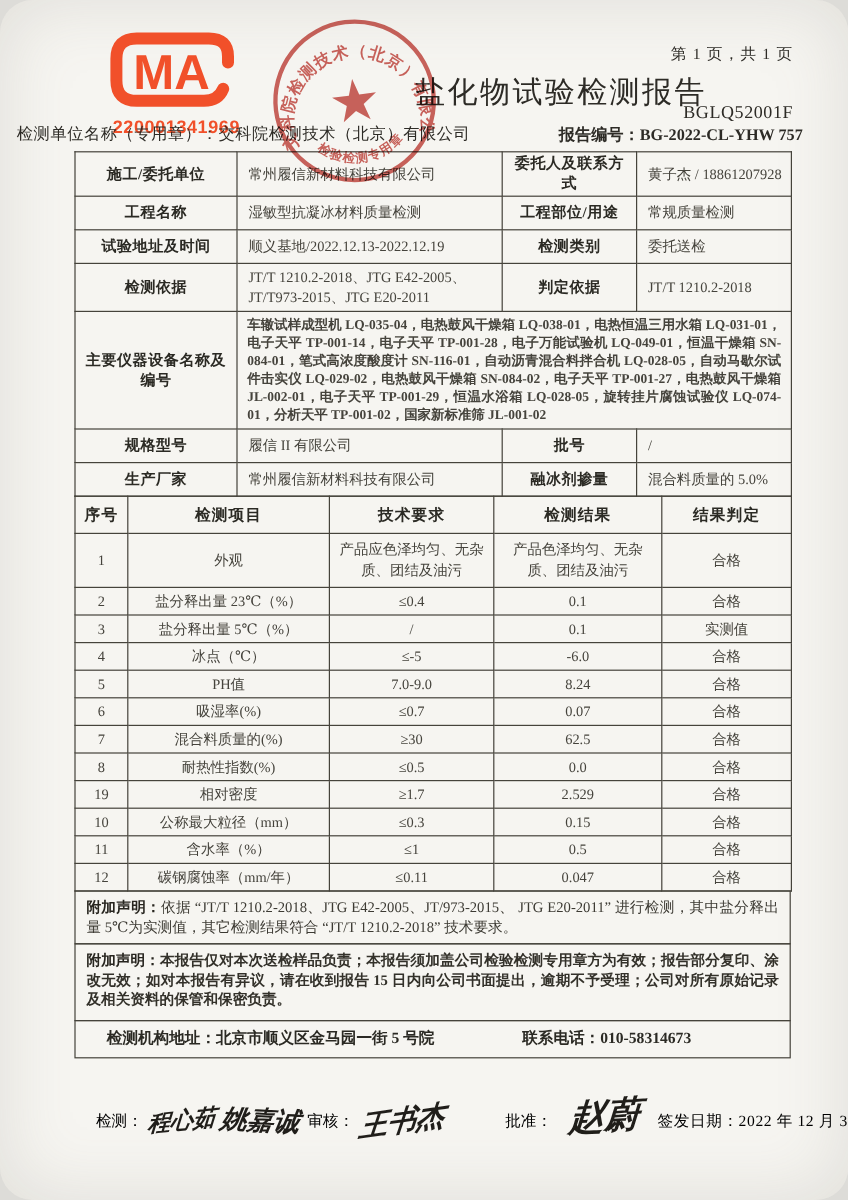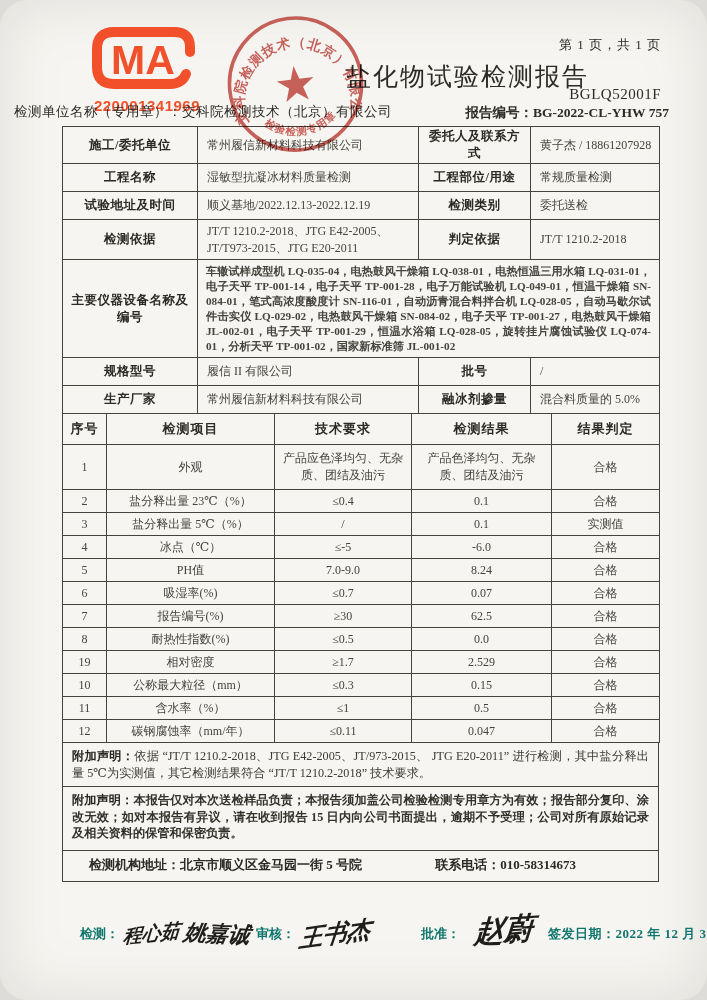--- a/index.html
+++ b/index.html
@@ -38,21 +38,21 @@
   .res-table tbody tr:first-child{height:45px;}
   .res-table tbody td{font-size:12px;}
   .block{border:1.2px solid #45433b;margin-top:-1px;font-size:12.2px;line-height:16.5px;
          padding:5px 9px;text-align:justify;color:#3c3a33;}
   .block b{color:#27251f;}
   .block.decl{font-weight:bold;color:#33312a;padding-bottom:8px;}
   .addr{display:flex;align-items:center;height:30px;padding:0 26px;font-weight:bold;color:#2b2a24;font-size:13px;}
   .addr .phone{margin-left:auto;margin-right:56px;}
   
   .foot{position:absolute;left:80px;top:916px;width:600px;display:flex;align-items:center;z-index:2;}
-  .flabel{font-size:13px;font-weight:bold;color:#0f766e;white-space:nowrap;}
+  .flabel{font-size:13px;font-weight:normal;color:#000000;white-space:nowrap;}
   .sig{font-family:"DejaVu Serif",serif;font-style:italic;font-weight:bold;color:#201e1a;
        display:inline-block;white-space:nowrap;}
   .sig.s1{font-size:19px;transform:rotate(-6deg) skewX(-10deg);margin:0 2px 0 4px;}
   .sig.s2{font-size:22px;transform:rotate(3deg) skewX(-6deg);margin:0 6px 0 2px;}
   .sig.s3{font-size:24px;transform:rotate(-8deg) skewX(-14deg);margin:0 4px;}
   .sig.s4{font-size:30px;transform:rotate(-4deg) skewX(-8deg);margin:-6px 10px 0 14px;}
   .ml{margin-left:46px;}
   .date{margin-left:4px;letter-spacing:.5px;}
 </style>
 </head>
@@ -197,21 +197,21 @@
           </tr>
           <tr>
             <td>6</td>
             <td>吸湿率(%)</td>
             <td>≤0.7</td>
             <td>0.07</td>
             <td>合格</td>
           </tr>
           <tr>
             <td>7</td>
-            <td>报告编号(%)</td>
+            <td>混合料质量的(%)</td>
             <td>≥30</td>
             <td>62.5</td>
             <td>合格</td>
           </tr>
           <tr>
             <td>8</td>
             <td>耐热性指数(%)</td>
             <td>≤0.5</td>
             <td>0.0</td>
             <td>合格</td>

